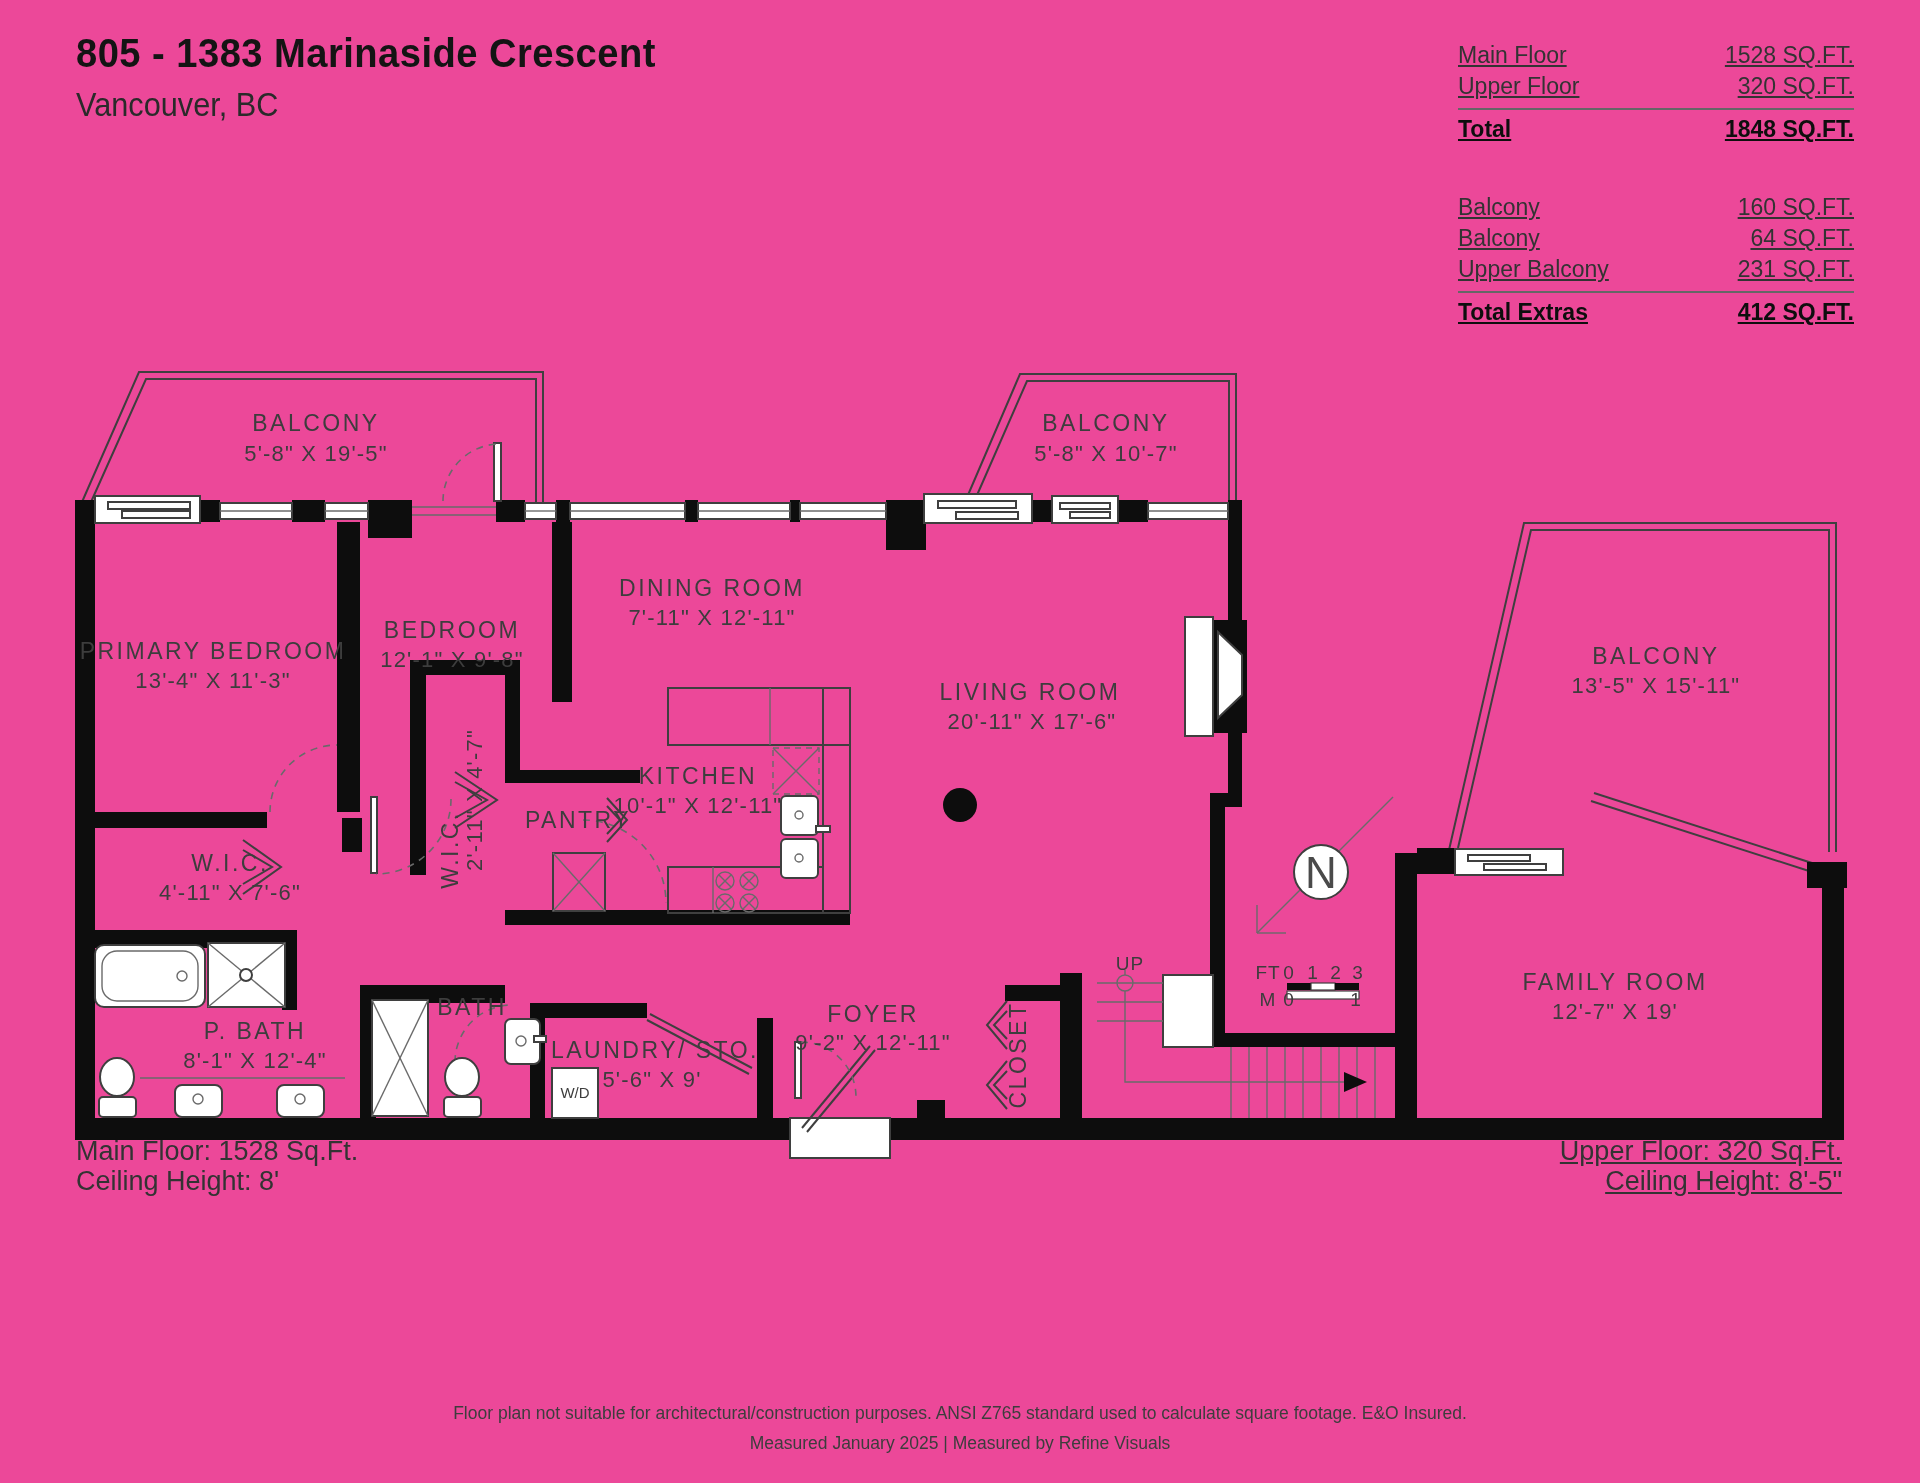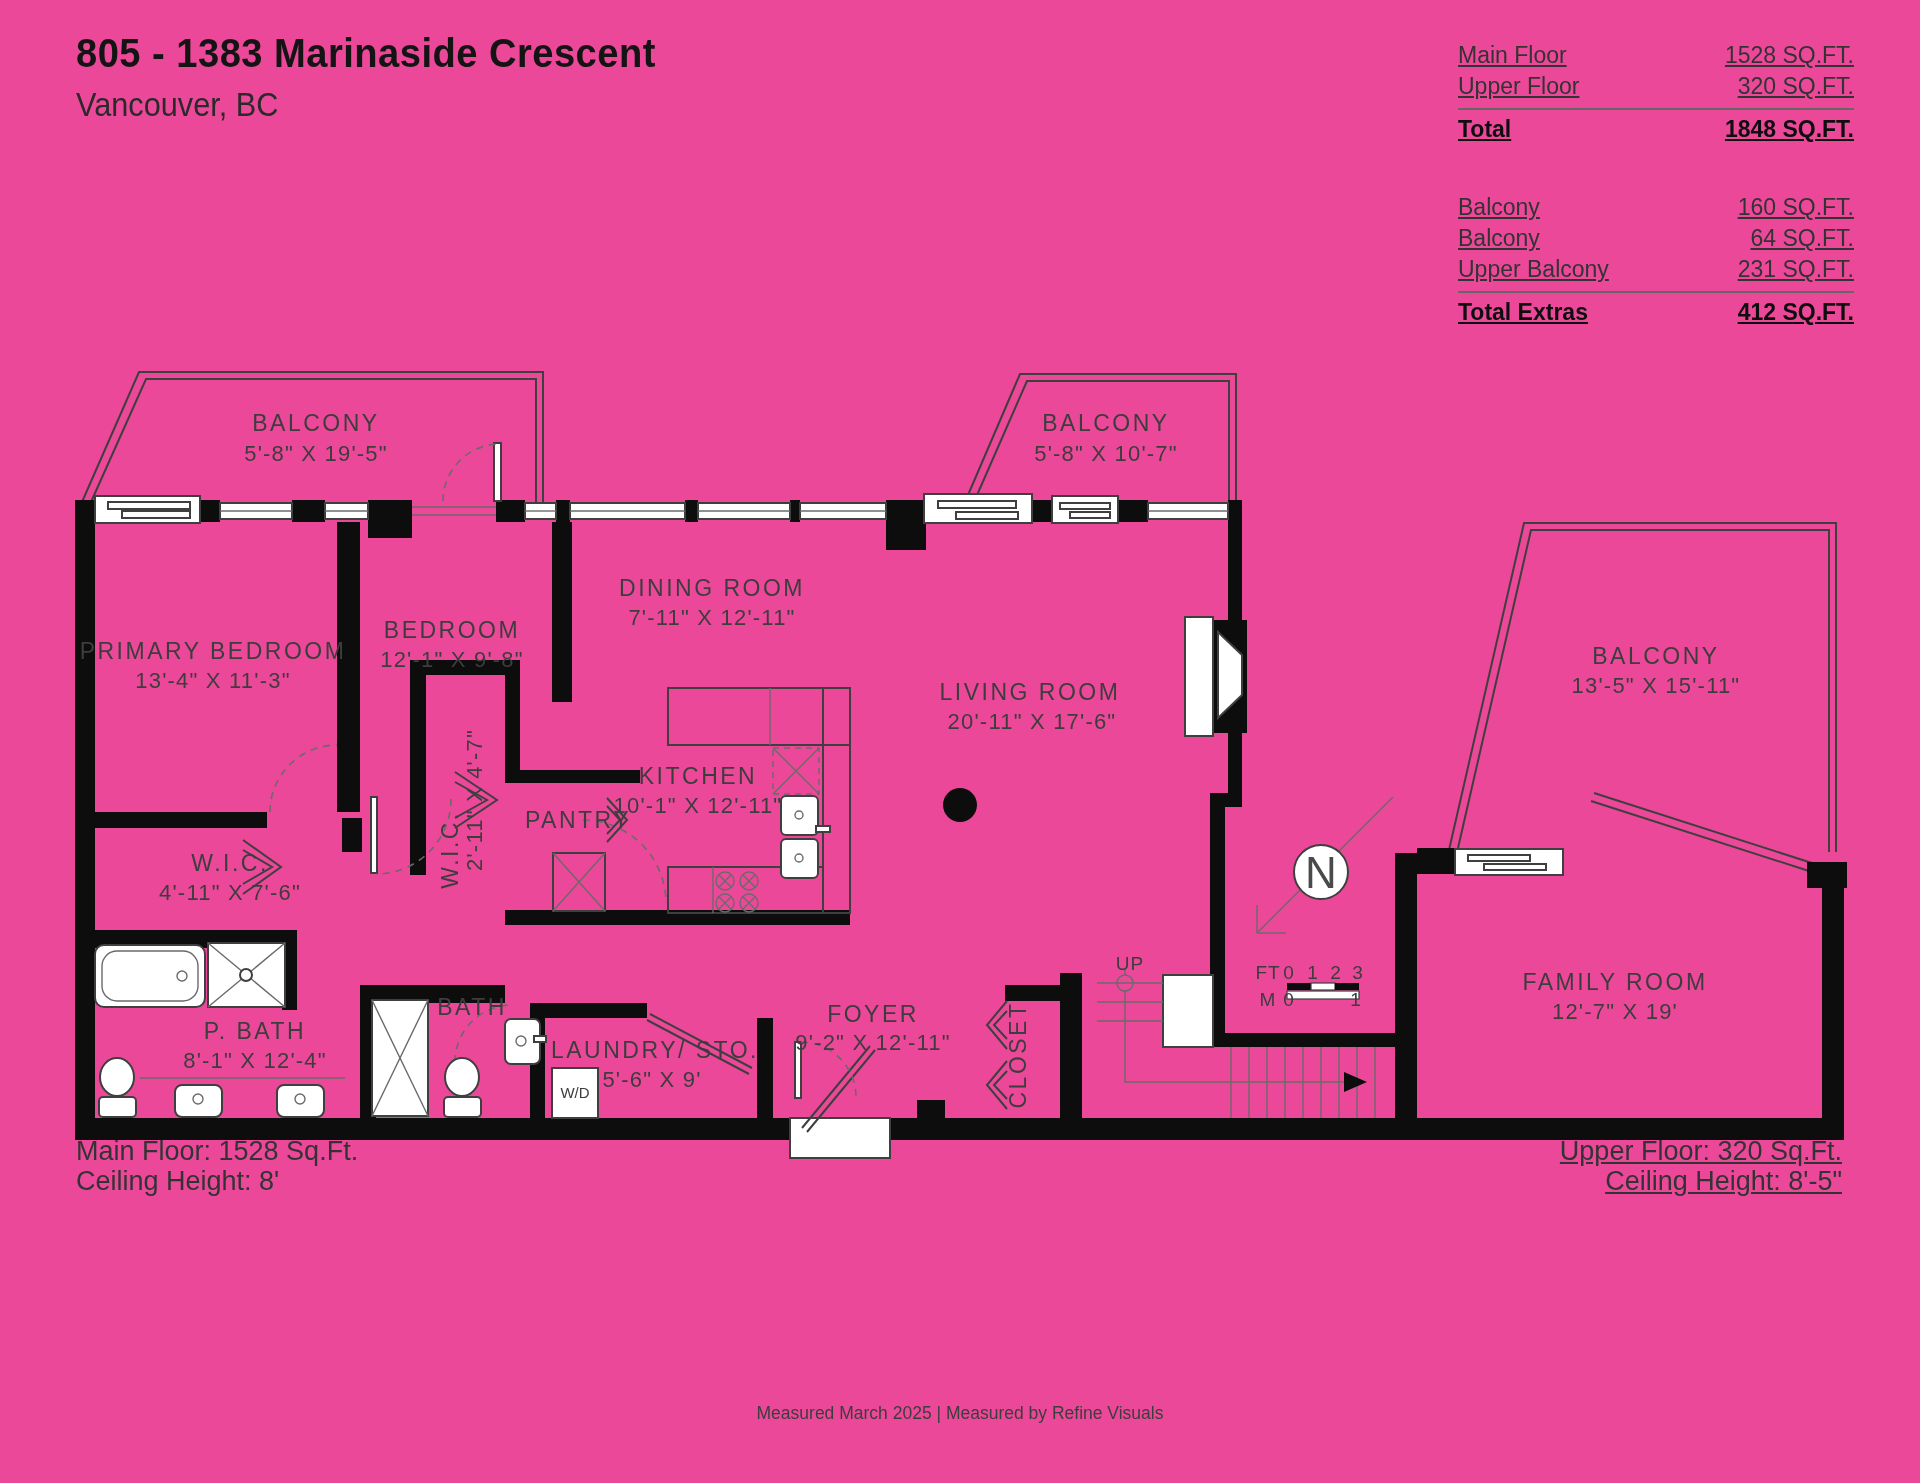--- a/index.html
+++ b/index.html
@@ -374,16 +374,17 @@
   <div class="foot left">
     <div>Main Floor: 1528 Sq.Ft.</div>
     <div>Ceiling Height: 8'</div>
   </div>
   <div class="foot right">
     <div>Upper Floor: 320 Sq.Ft.</div>
     <div>Ceiling Height: 8'-5"</div>
   </div>
 
   <div class="disc">
-    <div>Measured March 2025 | Measured by Refine Visuals</div>
+    <div>Floor plan not suitable for architectural/construction purposes. ANSI Z765 standard used to calculate square footage. E&amp;O Insured.</div>
+    <div>Measured January 2025 | Measured by Refine Visuals</div>
   </div>
 
 </div>
 
 </body></html>

